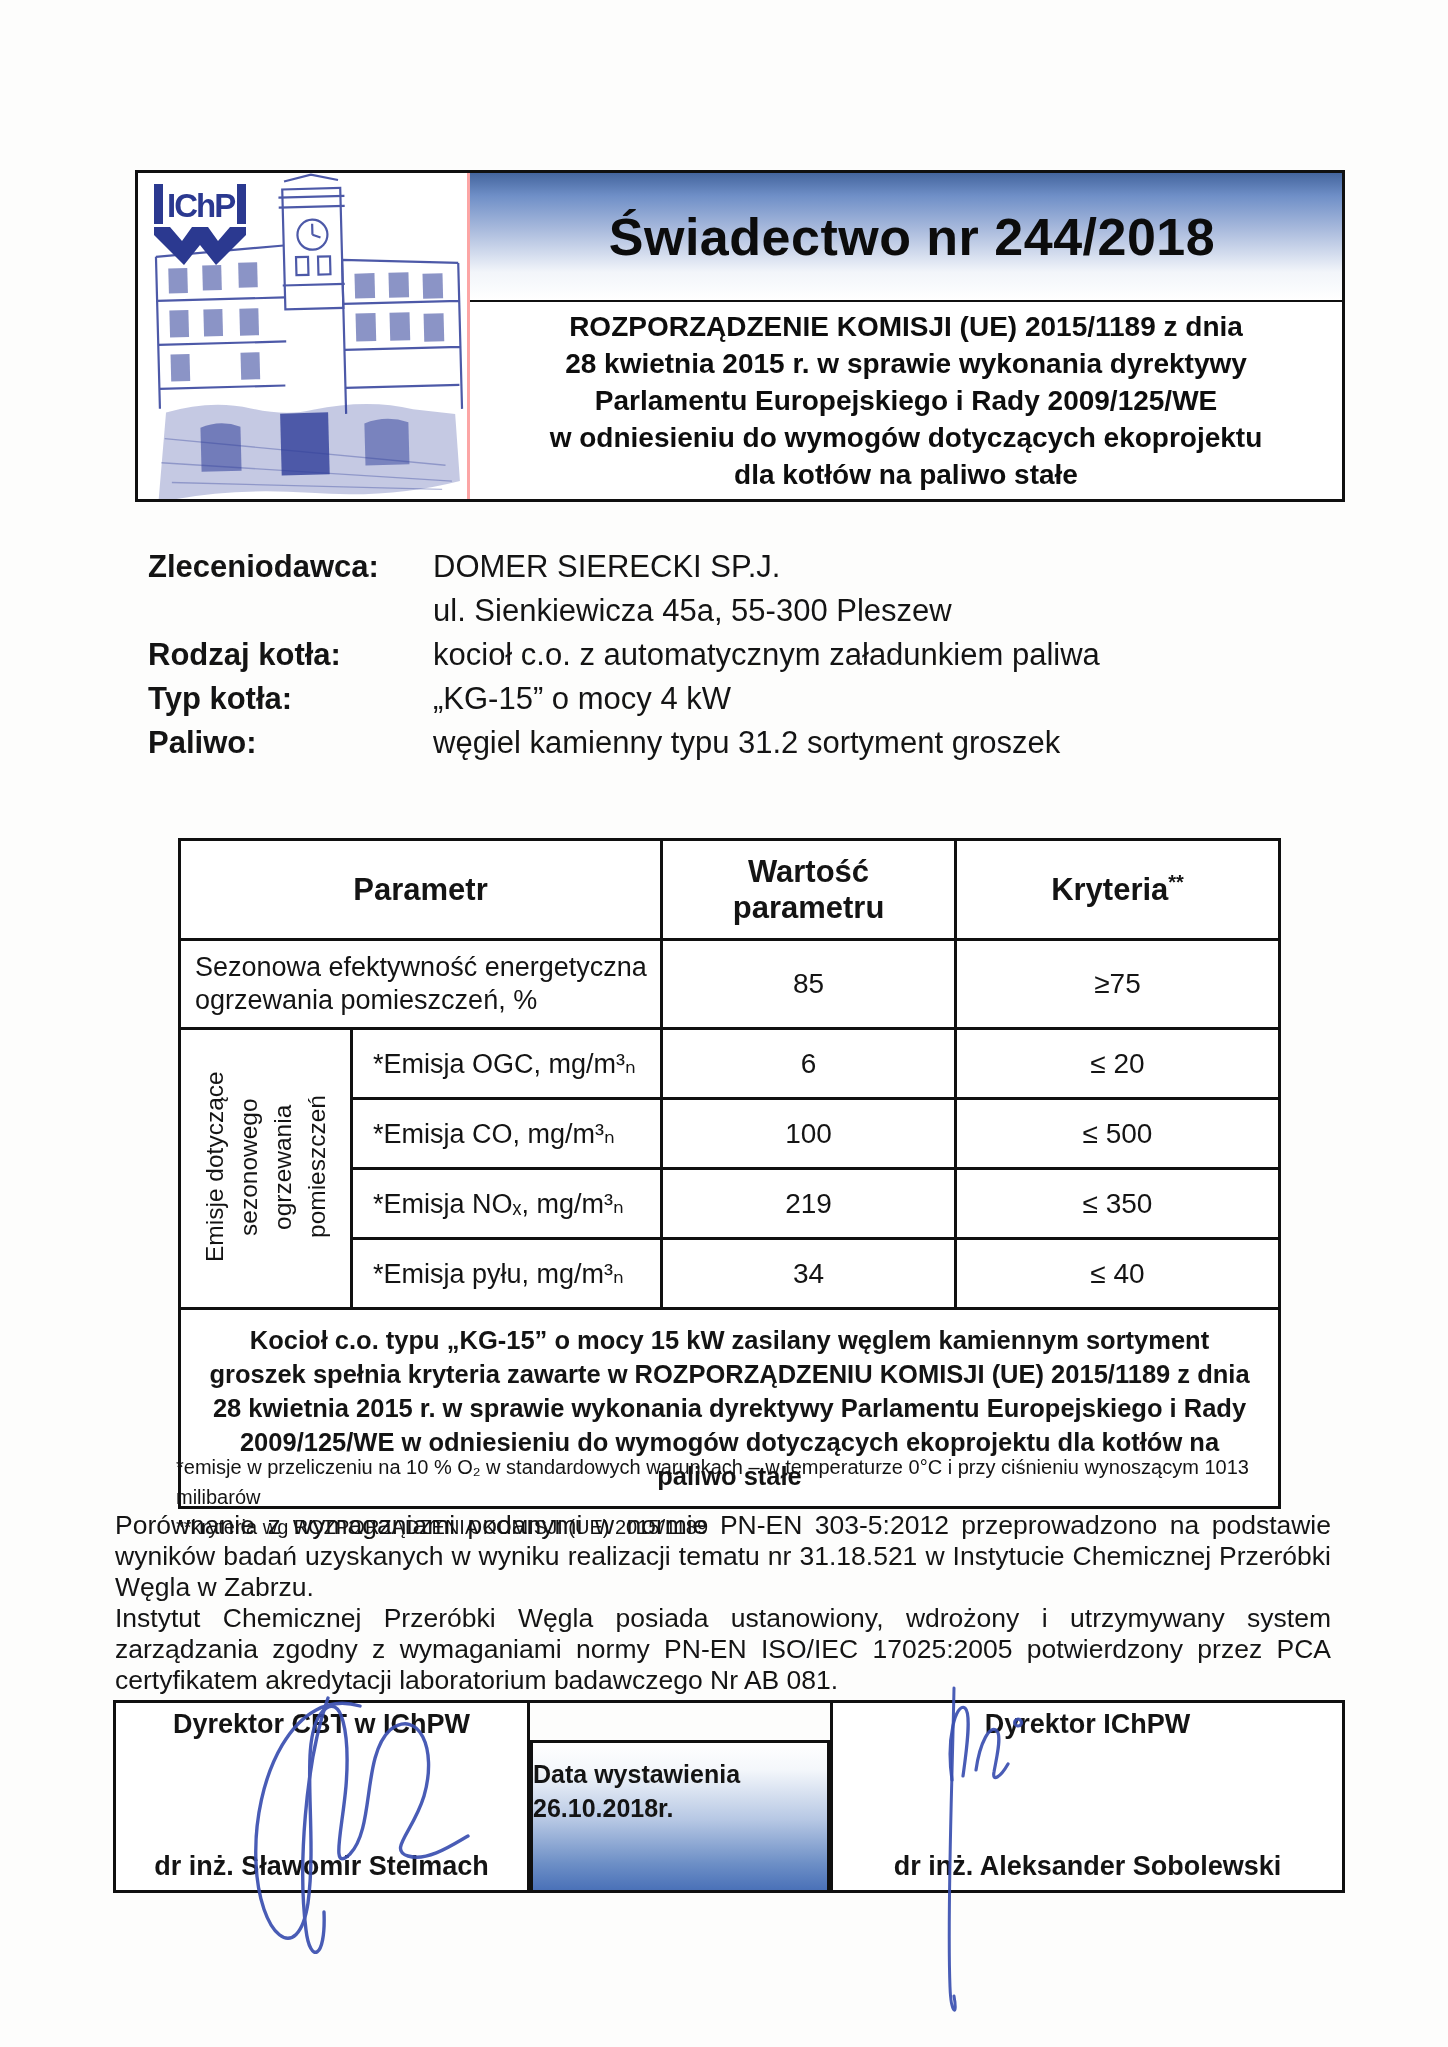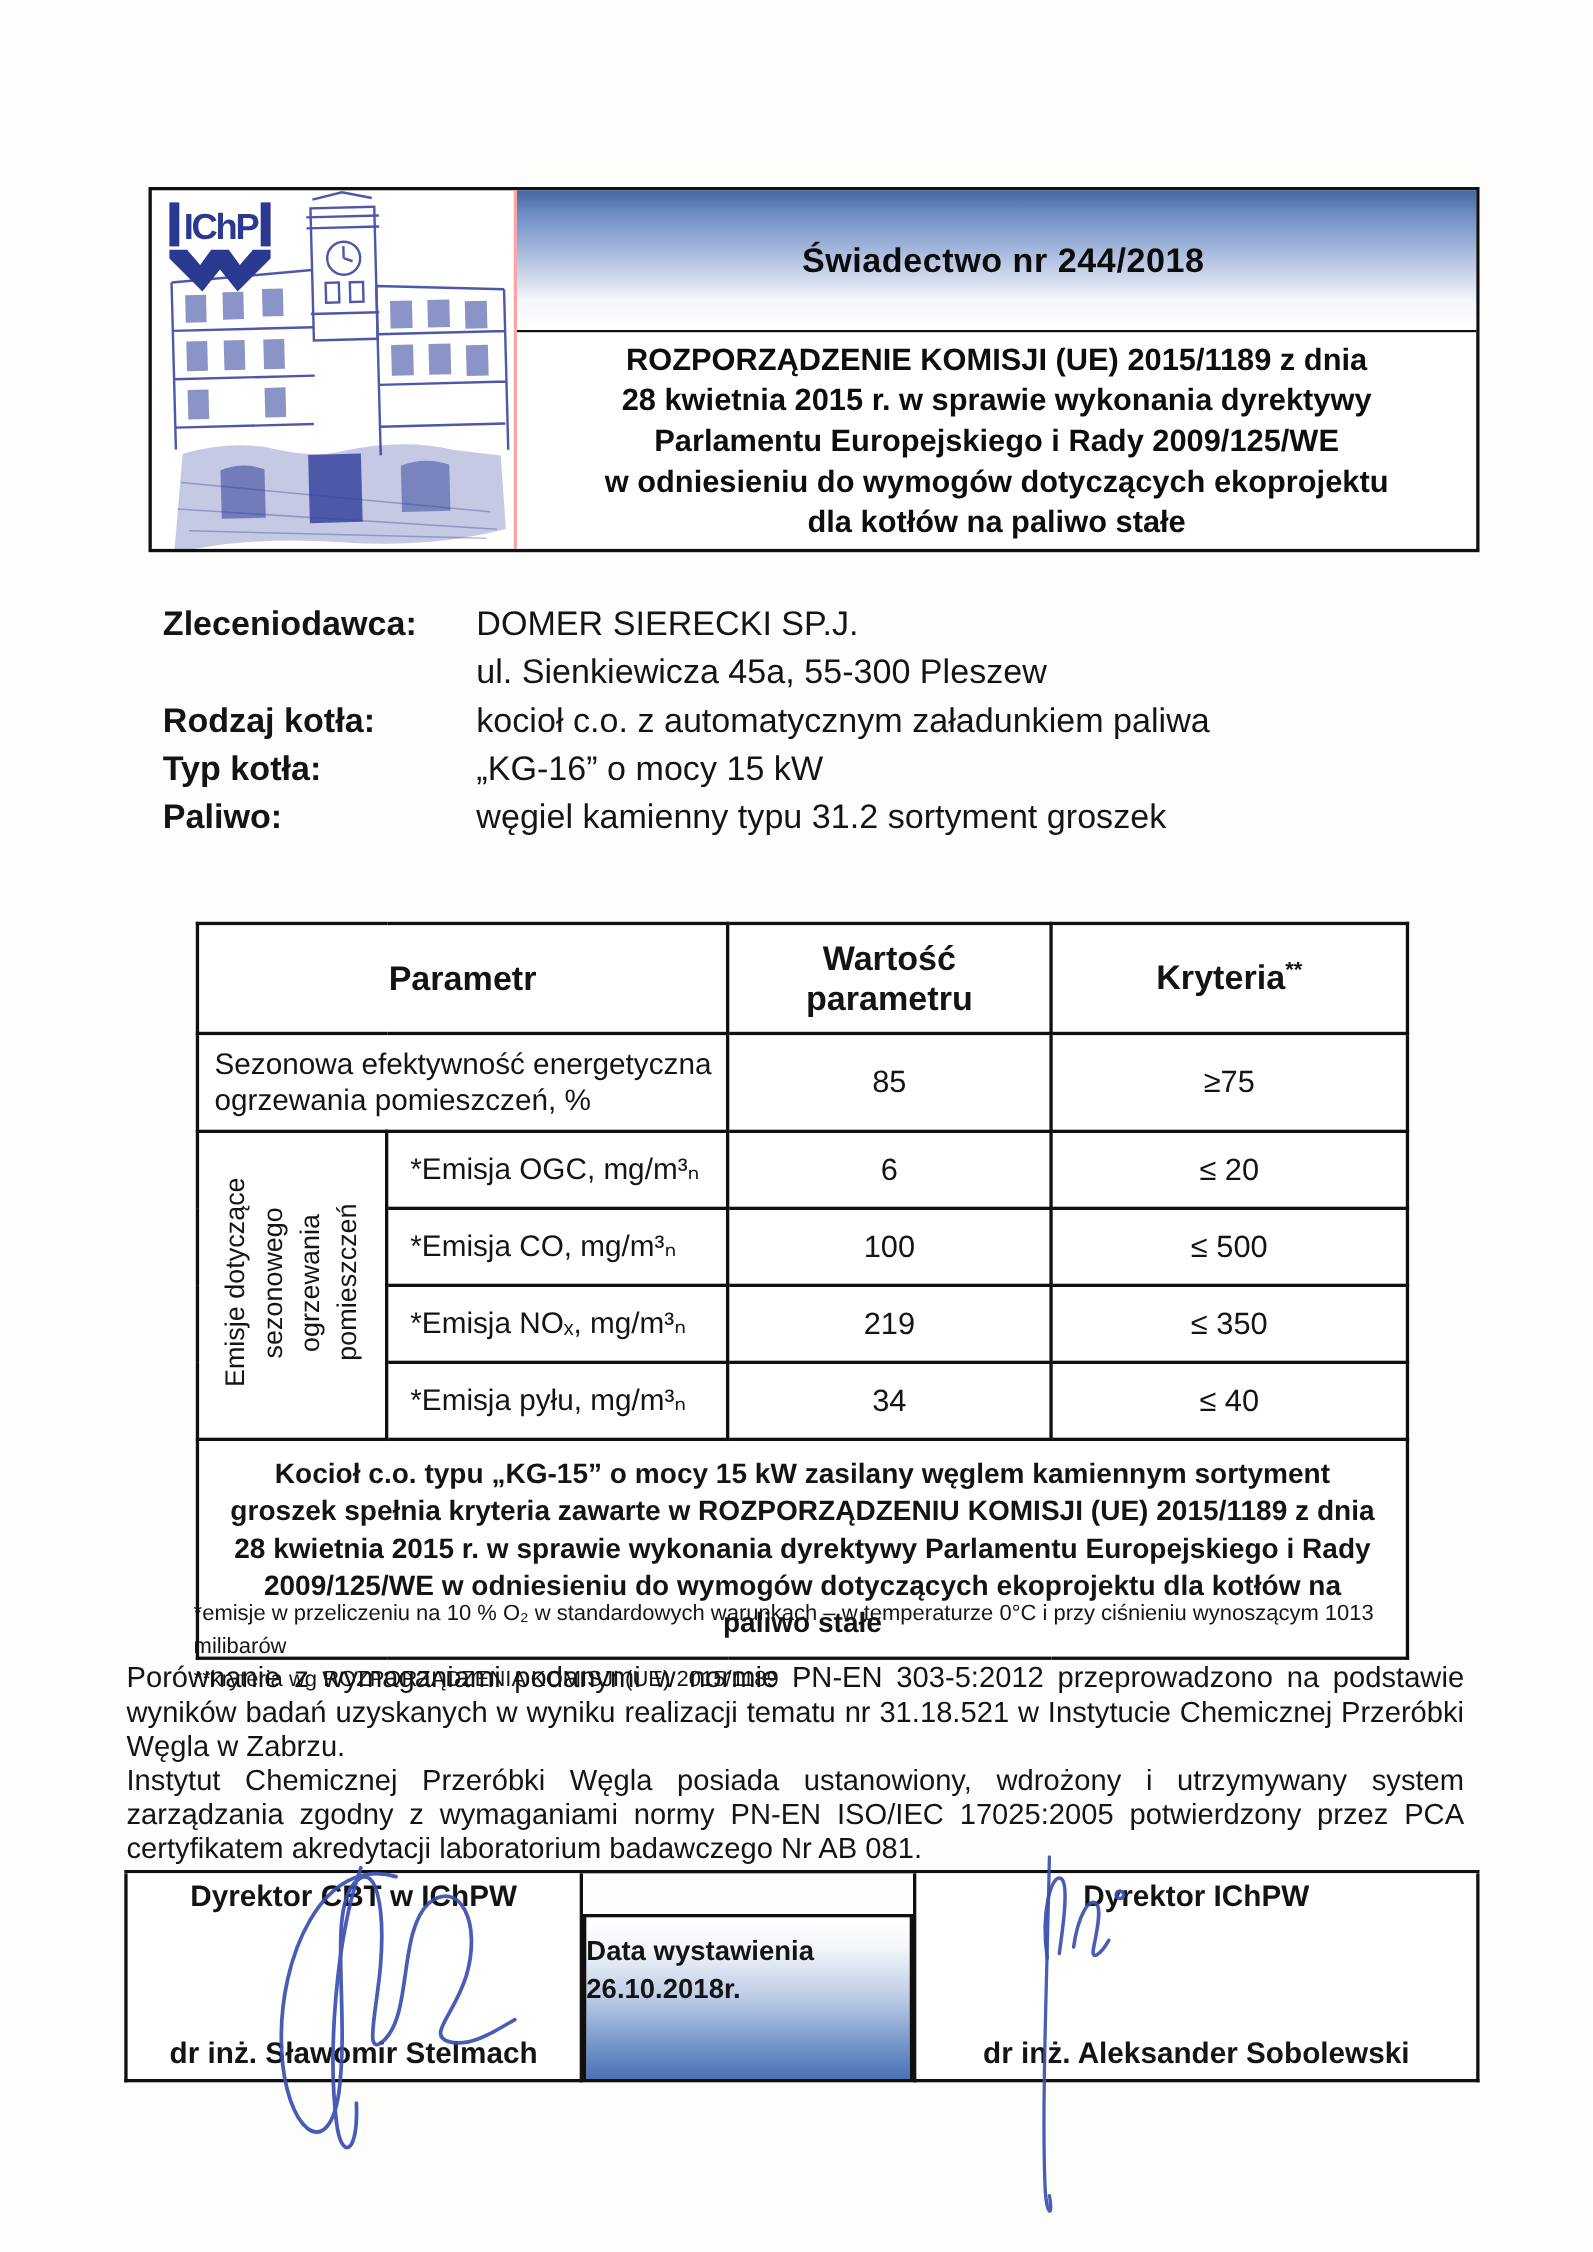--- a/index.html
+++ b/index.html
@@ -12,21 +12,21 @@
   .header-box{
     position:absolute;left:135px;top:170px;width:1210px;height:332px;
     border:3px solid #101010;display:flex;box-sizing:border-box;background:#fff;
   }
   .logo-cell{width:332px;border-right:3px solid #fca5a5;position:relative;overflow:hidden;box-sizing:border-box;}
   .title-cell{flex:1;display:flex;flex-direction:column;box-sizing:border-box;}
   .title-area{
     height:132px;border-bottom:2px solid #101010;box-sizing:border-box;
     background:linear-gradient(180deg,#44659e 0%,#6f8fc7 18%,#aabbdd 45%,#f2f5fa 78%,#ffffff 100%);
     display:flex;align-items:center;justify-content:center;
-    font-size:31px;font-weight:bold;letter-spacing:.5px;color:#0c0c0c;padding-left:12px;
+    font-size:52px;font-weight:bold;letter-spacing:.5px;color:#0c0c0c;padding-left:12px;
   }
   .regulation-area{
     flex:1;display:flex;flex-direction:column;justify-content:space-between;
     padding:6px 20px;font-weight:bold;font-size:28px;line-height:37px;text-align:center;color:#0e0e0e;
   }
   
   .info-block{position:absolute;left:148px;top:545px;width:1170px;font-size:31px;line-height:44px;}
   .info-row{display:grid;grid-template-columns:285px 1fr;}
   .info-label{font-weight:bold;}
   .info-value{font-weight:normal;}
@@ -152,21 +152,21 @@
     <div class="info-row">
       <span class="info-label"></span>
       <span class="info-value">ul. Sienkiewicza 45a, 55-300 Pleszew</span>
     </div>
     <div class="info-row">
       <span class="info-label">Rodzaj kotła:</span>
       <span class="info-value">kocioł c.o. z automatycznym załadunkiem paliwa</span>
     </div>
     <div class="info-row">
       <span class="info-label">Typ kotła:</span>
-      <span class="info-value">„KG-16” o mocy 15 kW</span>
+      <span class="info-value">„KG-15” o mocy 4 kW</span>
     </div>
     <div class="info-row">
       <span class="info-label">Paliwo:</span>
       <span class="info-value">węgiel kamienny typu 31.2 sortyment groszek</span>
     </div>
   </div>
 
   <table class="params">
     <colgroup>
         <col style="width:172px">

